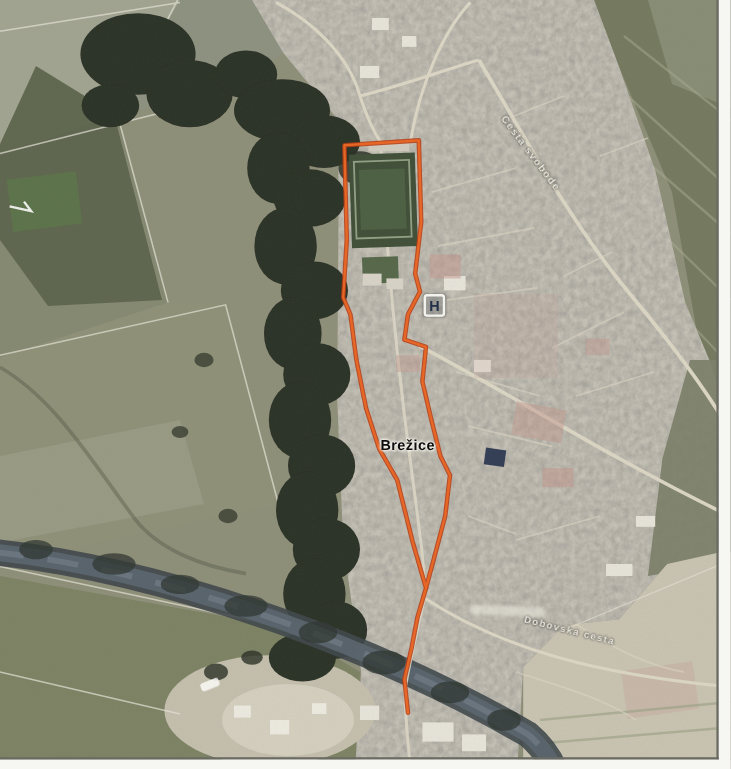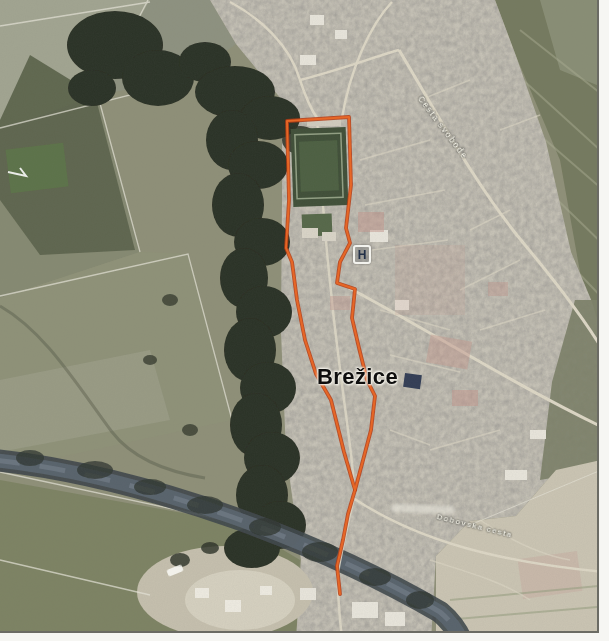--- a/index.html
+++ b/index.html
@@ -1,20 +1,20 @@
 <!DOCTYPE html>
 <html><head>
 <meta charset="utf-8">
 <style>
   html,body{margin:0;padding:0;background:#ffffff;}
   #stage{position:relative;width:609px;height:641px;overflow:hidden;background:#8f9078;
          font-family:"Liberation Sans",sans-serif;}
   #map-svg{position:absolute;left:0;top:0;width:609px;height:641px;display:block;}
   .lbl{position:absolute;white-space:nowrap;}
-  #town-label{left:317px;top:364px;font-size:22px;font-weight:bold;color:#0e0e0e;
+  #town-label{left:317px;top:364px;font-size:12px;font-weight:bold;color:#0e0e0e;
     letter-spacing:.4px;filter:blur(.25px);
     text-shadow:0 0 3px #f2f0e8,0 0 2px #f2f0e8,1px 1px 2px #f2f0e8,-1px -1px 2px #f2f0e8;}
   #hospital-marker{left:353px;top:245px;width:14px;height:15px;border:2px solid #f3f3ee;
     border-radius:3px;background:rgba(30,38,58,.18);color:#223048;font-size:12px;
     font-weight:bold;display:flex;align-items:center;justify-content:center;
     box-shadow:0 0 2px rgba(20,20,20,.5);filter:blur(.2px);}
   .street-label{font-size:8.5px;font-weight:bold;color:#eeece1;letter-spacing:1.2px;
     text-shadow:0 0 2px #4a4a45,0 0 2px #4a4a45;filter:blur(.45px);transform-origin:left top;}
   #street-label-1{left:424px;top:94px;transform:rotate(53deg);}
   #street-label-2{left:438px;top:512px;transform:rotate(14deg);font-size:8px;}

